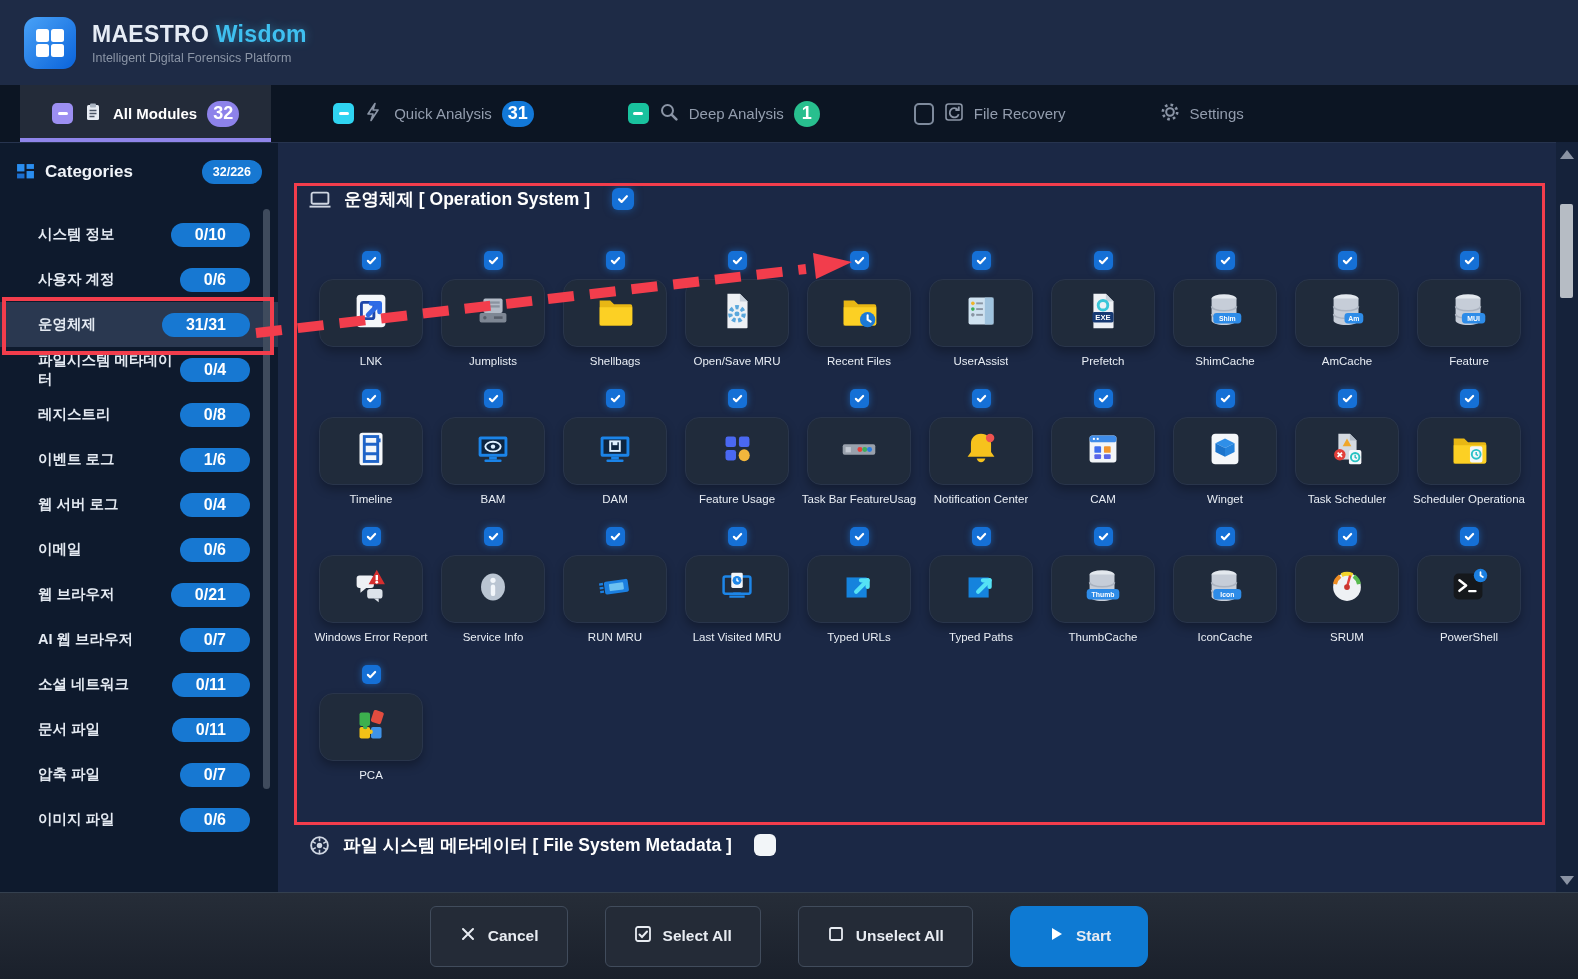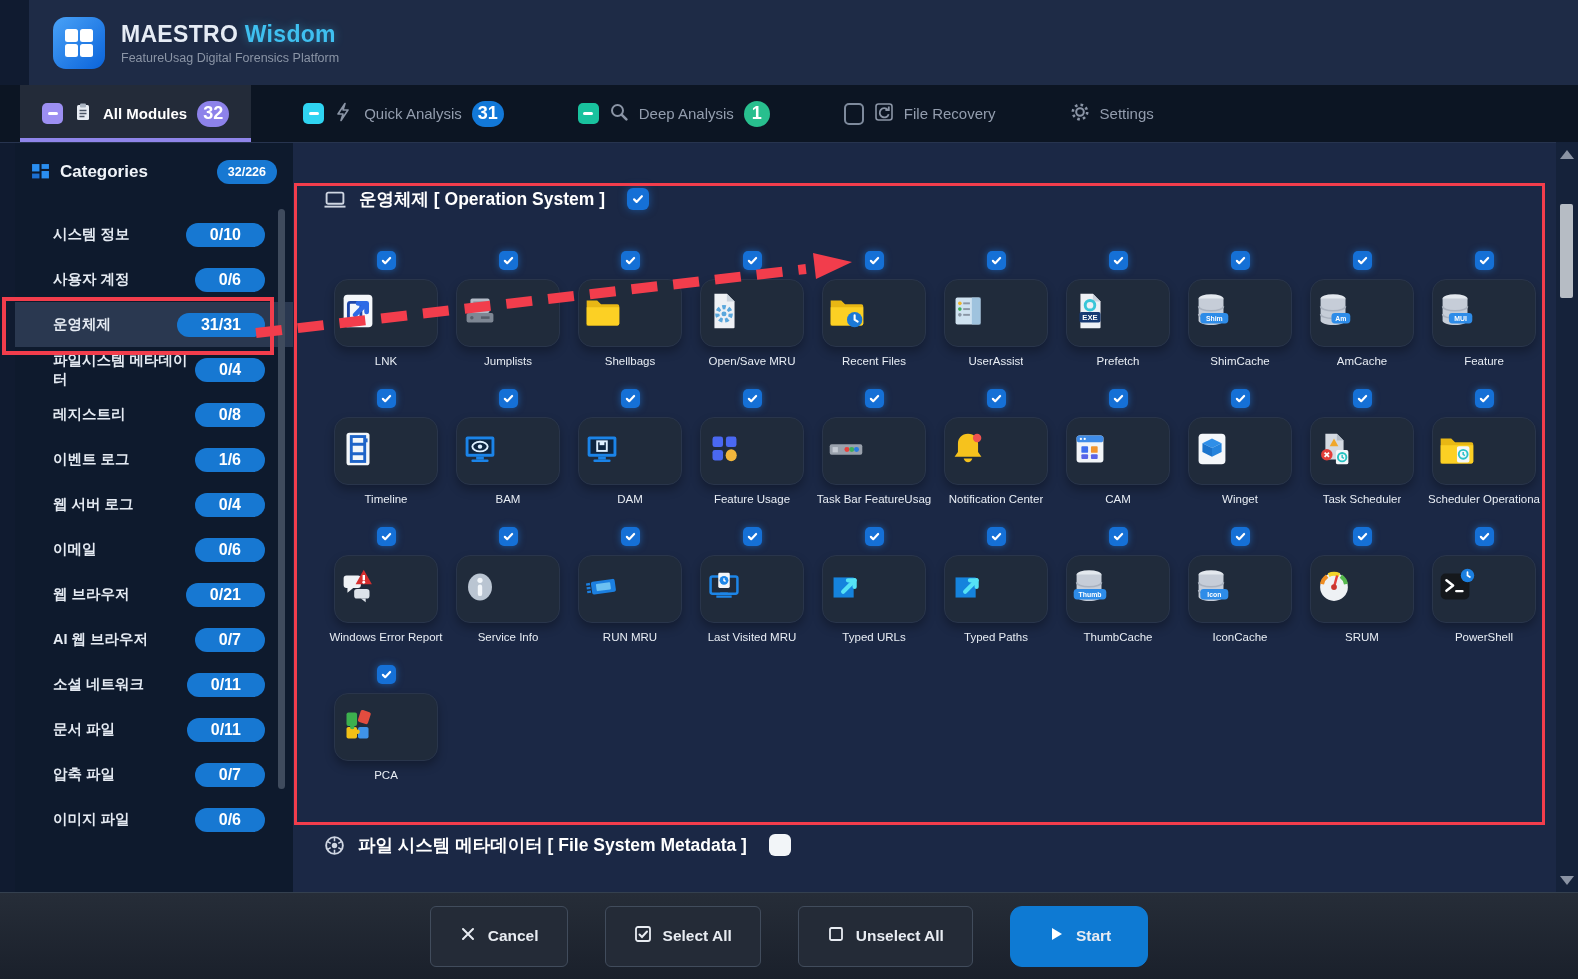--- a/index.html
+++ b/index.html
@@ -1,44 +1,44 @@
 <!DOCTYPE html>
 <html><head>
 <meta charset="utf-8">
 <style>
   html,body{margin:0;padding:0;background:#0a111e;}
   .app{position:relative;width:1578px;height:979px;overflow:hidden;
        font-family:"Liberation Sans",sans-serif;background:#101b30;color:#e8edf4;}
 
   
-  .topbar{height:85px;background:#1e2b46;display:flex;align-items:center;padding-left:24px;gap:16px;margin-left:29px;}
+  .topbar{height:85px;background:#1e2b46;display:flex;align-items:center;padding-left:24px;gap:16px;}
   .logo{width:52px;height:52px;border-radius:13px;background:linear-gradient(135deg,#49a2f7,#0a63da);
         display:flex;align-items:center;justify-content:center;flex:none;}
   .title-wrap{display:flex;flex-direction:column;gap:3px;}
   .title-line{font-size:23px;font-weight:bold;color:#e6ecf5;letter-spacing:.3px;}
   .title-accent{color:#3fc0f0;text-shadow:0 0 10px rgba(63,192,240,.45);}
   .subtitle{font-size:12.5px;color:#8b95a6;}
 
   
   .tabbar{height:57px;background:#0c1523;display:flex;align-items:stretch;padding-left:20px;}
-  .tab{display:flex;align-items:center;gap:10px;padding:0 22px;margin-right:30px;
+  .tab{display:flex;align-items:center;gap:10px;padding:0 32px;margin-right:30px;
        color:#939dae;font-size:15px;position:relative;cursor:pointer;}
   .tab.active{background:#232b39;color:#fff;font-weight:bold;}
   .tab.active::after{content:"";position:absolute;left:0;right:0;bottom:0;height:4px;background:#8f85ea;}
   .statebox{width:21px;height:21px;border-radius:5px;display:flex;align-items:center;justify-content:center;flex:none;}
   .statebox .minus{width:10px;height:3px;border-radius:2px;background:#fff;}
   .statebox.empty{background:transparent;border:2px solid #7e8a9c;width:16px;height:18px;border-radius:5px;}
   .tab-badge{min-width:26px;height:26px;border-radius:13px;display:flex;align-items:center;justify-content:center;
              padding:0 6px;font-size:18px;font-weight:bold;color:#fff;box-sizing:border-box;}
 
   
   .body{position:absolute;top:142px;left:0;right:0;bottom:86px;display:flex;border-top:1px solid #27344f;overflow:hidden;}
 
   
-  .sidebar{width:278px;flex:none;background:#0e1a2d;position:relative;margin-left:15px;}
+  .sidebar{width:278px;flex:none;background:#0e1a2d;position:relative;}
   .s-header{display:flex;align-items:center;gap:10px;padding:17px 16px 10px 16px;}
   .s-title{font-size:17px;font-weight:bold;color:#f0f4f9;flex:1;}
   .s-badge{background:#1778d2;border-radius:999px;padding:5px 11px;font-size:12.5px;font-weight:bold;color:#fff;}
   .s-list{padding-top:18px;}
   .s-item{height:45px;display:flex;align-items:center;justify-content:space-between;
           padding:0 28px 0 38px;color:#e4eaf2;font-size:14.5px;font-weight:bold;cursor:pointer;}
   .s-item.selected{background:#2a3850;}
   .s-pill{background:#1778d2;border-radius:999px;padding:3px 24px;font-size:16px;font-weight:bold;color:#fff;min-width:22px;text-align:center;}
   .s-scroll{position:absolute;right:8px;top:66px;width:7px;height:580px;background:#3f4b5d;border-radius:4px;}
 
@@ -46,21 +46,21 @@
   .main{flex:1;background:#1b2845;position:relative;padding:44px 32px 0 30px;overflow:hidden;}
   .sec-header{display:flex;align-items:center;gap:12px;color:#fff;font-size:17.5px;font-weight:bold;}
   .sec-checkbox{width:22px;height:22px;border-radius:6px;background:#1570d6;display:flex;align-items:center;
                 justify-content:center;margin-left:10px;box-shadow:0 0 8px rgba(30,120,220,.55);flex:none;}
   .sec-checkbox.unchecked{background:#f2f5f8;box-shadow:none;}
   .grid{margin:40px 0 0 12px;display:grid;grid-template-columns:repeat(10,102px);column-gap:20px;row-gap:22px;}
   .cell{display:flex;flex-direction:column;align-items:center;}
   .m-check{width:19px;height:19px;border-radius:5px;background:#1570d6;display:flex;align-items:center;justify-content:center;
            margin-bottom:9px;box-shadow:0 0 7px rgba(30,120,220,.6);cursor:pointer;}
   .tile{width:102px;height:66px;border-radius:14px;background:#202b3b;border:1px solid #29354b;
-        box-shadow:0 5px 10px rgba(0,0,0,.28);display:flex;align-items:center;justify-content:flex-start;margin-bottom:8px;cursor:pointer;}
+        box-shadow:0 5px 10px rgba(0,0,0,.28);display:flex;align-items:center;justify-content:center;margin-bottom:8px;cursor:pointer;}
   .m-label{font-size:11.5px;color:#e8edf4;white-space:nowrap;max-width:118px;overflow:hidden;}
   .sec2{margin-top:52px;}
 
   
   .v-scrollbar{position:absolute;top:142px;bottom:86px;right:0;width:22px;background:#15223a;}
   .v-arrow{position:absolute;left:4px;width:0;height:0;border-left:7px solid transparent;border-right:7px solid transparent;cursor:pointer;}
   .v-arrow.up{top:8px;border-bottom:9px solid #8a93a3;}
   .v-arrow.down{bottom:8px;border-top:9px solid #8a93a3;}
   .v-thumb{position:absolute;left:4px;top:62px;width:13px;height:94px;background:#b6bcc4;border-radius:2px;cursor:grab;}
 
@@ -88,21 +88,21 @@
         <rect x="18" y="3" width="13" height="13" rx="2.5" fill="#fff"></rect>
         <rect x="3" y="18" width="13" height="13" rx="2.5" fill="#fff"></rect>
         <rect x="18" y="18" width="13" height="13" rx="2.5" fill="#fff"></rect>
       </svg>
     </div>
     <div class="title-wrap">
       <div class="title-line">
         <span>MAESTRO</span>
         <span class="title-accent">Wisdom</span>
       </div>
-      <div class="subtitle">FeatureUsag Digital Forensics Platform</div>
+      <div class="subtitle">Intelligent Digital Forensics Platform</div>
     </div>
   </header>
 
   <nav class="tabbar" id="tabbar">
       <div class="tab active">
         <span class="statebox" style="background:#9c8ff2">
           <span class="minus"></span>
         </span>
         <span><svg width="20" height="20" viewBox="0 0 20 20">
             <rect x="4" y="3" width="12" height="15" rx="1.5" fill="#e8edf4"></rect>

